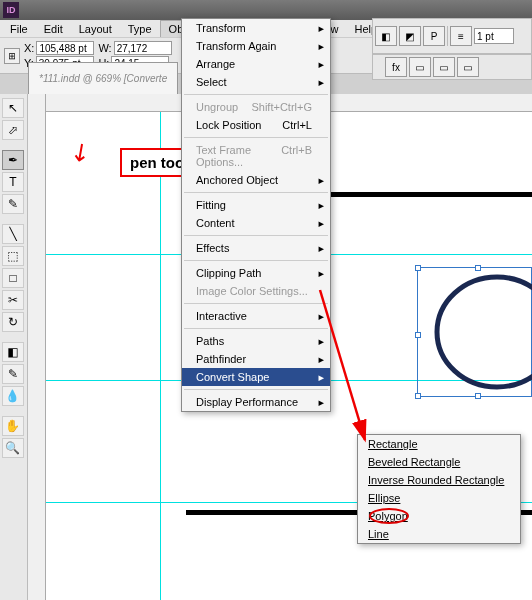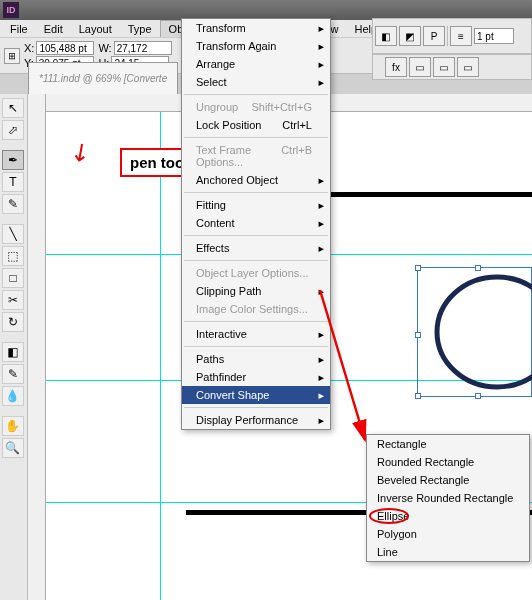--- a/index.html
+++ b/index.html
@@ -47,21 +47,21 @@
 .callout { position: absolute; left: 74px; top: 36px; border: 2px solid #e00; background: #fff; padding: 4px 8px; font-size: 15px; font-weight: bold; color: #000; }
 .arrow-red1 { position: absolute; left: 24px; top: 26px; color: #e00; font-size: 24px; transform: rotate(-35deg); }
 
 .dropdown { position: absolute; top: 18px; left: 181px; width: 150px; background: #f4f4f4; border: 1px solid #888; box-shadow: 2px 2px 6px rgba(0,0,0,0.3); z-index: 10; }
 .dd-item { padding: 3px 18px 3px 14px; display: flex; justify-content: space-between; cursor: default; position: relative; }
 .dd-item.disabled { color: #9a9a9a; }
 .dd-item.hl { background: #2a4d8f; color: #fff; }
 .dd-item .arrow { position: absolute; right: 6px; }
 .dd-sep { height: 1px; background: #ccc; margin: 3px 2px; }
 
-.submenu { position: absolute; top: 434px; left: 366px; width: 164px; background: #f4f4f4; border: 1px solid #888; box-shadow: 2px 2px 6px rgba(0,0,0,0.3); z-index: 11; }
+.submenu { position: absolute; top: 434px; left: 357px; width: 164px; background: #f4f4f4; border: 1px solid #888; box-shadow: 2px 2px 6px rgba(0,0,0,0.3); z-index: 11; text-decoration: underline; }
 .sm-item { padding: 3px 10px; cursor: default; }
 .circled { position: absolute; top: 508px; left: 369px; width: 40px; height: 16px; border: 2px solid #d00; border-radius: 50%; z-index: 12; pointer-events: none; }
 
 .arrow-red2 { position: absolute; top: 280px; left: 310px; z-index: 15; pointer-events: none; }
 
 .rightpanel { position: absolute; right: 0; top: 18px; width: 160px; height: 36px; background: #e8e8e8; border: 1px solid #bbb; display: flex; align-items: center; padding: 2px; gap: 2px; z-index: 5; }
 .rp-btn { width: 22px; height: 20px; border: 1px solid #999; background: #f0f0f0; display: flex; align-items: center; justify-content: center; font-size: 10px; }
 .rp-input { width: 40px; height: 16px; border: 1px solid #999; font-size: 10px; padding: 0 2px; }
 
 .rightpanel2 { position: absolute; right: 0; top: 54px; width: 160px; height: 24px; background: #e8e8e8; border: 1px solid #bbb; display: flex; align-items: center; padding: 12px; gap: 2px; z-index: 5; }
@@ -229,23 +229,20 @@
     <div class="dd-item">
       <span>Content</span>
       <span class="arrow">▸</span>
     </div>
     <div class="dd-sep"></div>
     <div class="dd-item">
       <span>Effects</span>
       <span class="arrow">▸</span>
     </div>
     <div class="dd-sep"></div>
-    <div class="dd-item disabled">
-      <span>Object Layer Options...</span>
-    </div>
     <div class="dd-item">
       <span>Clipping Path</span>
       <span class="arrow">▸</span>
     </div>
     <div class="dd-item disabled">
       <span>Image Color Settings...</span>
     </div>
     <div class="dd-sep"></div>
     <div class="dd-item">
       <span>Interactive</span>
@@ -265,21 +262,20 @@
       <span class="arrow">▸</span>
     </div>
     <div class="dd-sep"></div>
     <div class="dd-item">
       <span>Display Performance</span>
       <span class="arrow">▸</span>
     </div>
   </div>
 <div class="submenu" id="submenu">
     <div class="sm-item">Rectangle</div>
-    <div class="sm-item">Rounded Rectangle</div>
     <div class="sm-item">Beveled Rectangle</div>
     <div class="sm-item">Inverse Rounded Rectangle</div>
     <div class="sm-item">Ellipse</div>
     <div class="sm-item">Polygon</div>
     <div class="sm-item">Line</div>
   </div>
 <div class="circled"></div>
 
 <svg class="arrow-red2" width="80" height="180">
   <defs>

